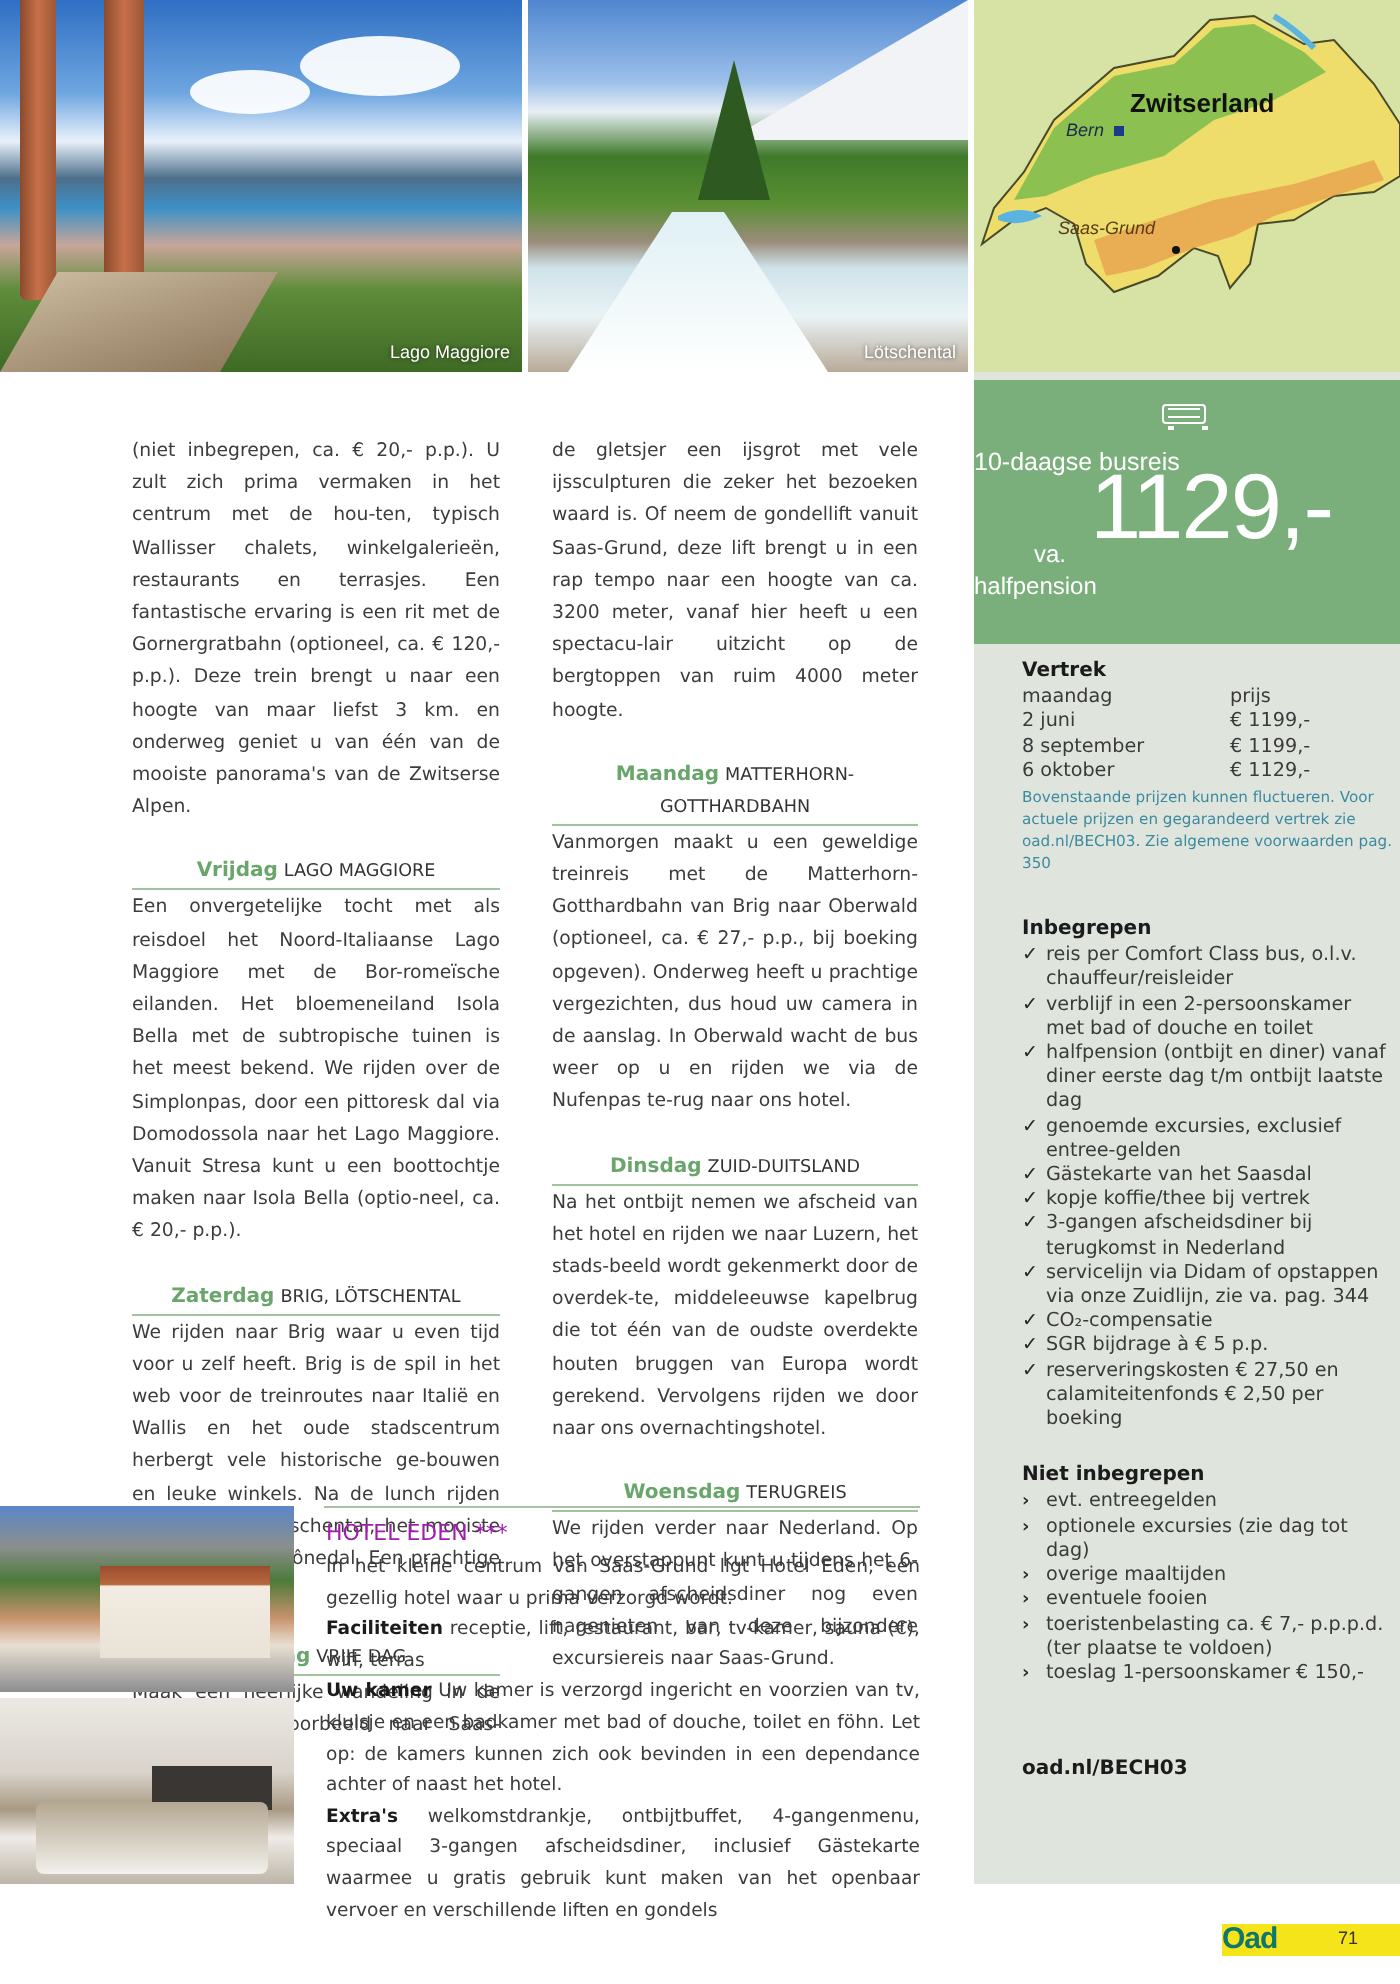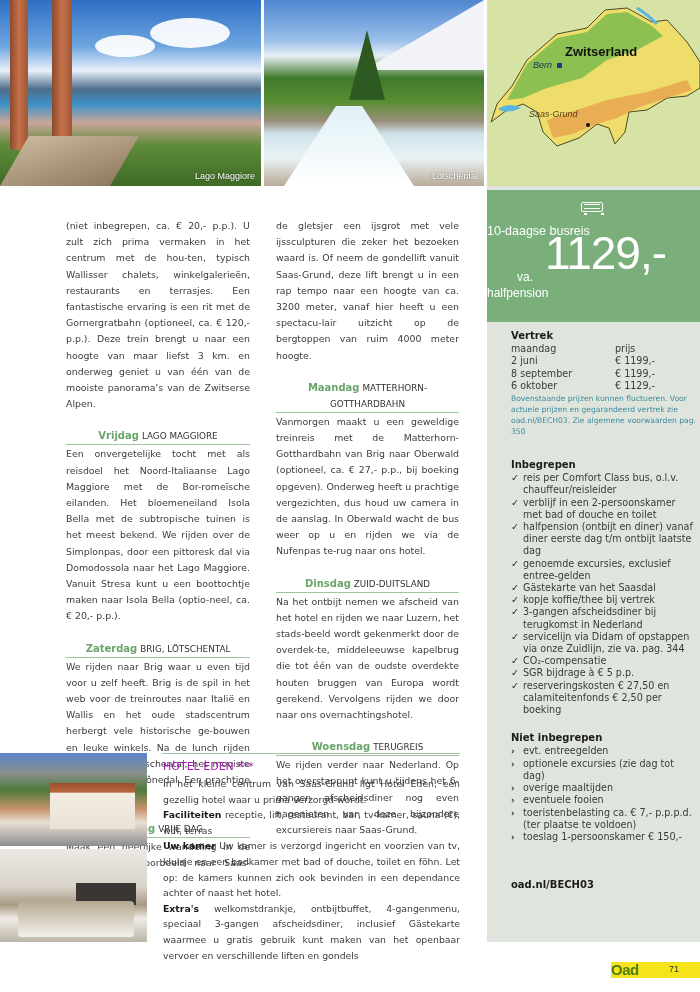--- a/index.html
+++ b/index.html
@@ -74,21 +74,21 @@
     background: linear-gradient(180deg, #ece9e4 0%, #d9d3cb 40%, #a89a83 60%, #efebe6 75%, #bdb5a8 100%); }
   .hotel-photo-bottom .bed { position: absolute; left: 18px; top: 52px; width: 116px; height: 36px; background: linear-gradient(180deg,#b4a892,#f3f1ec); border-radius: 4px; }
   .hotel-photo-bottom .headboard { position: absolute; left: 76px; top: 34px; width: 60px; height: 22px; background: #3a3634; }
   .hotel-divider { position: absolute; left: 162px; top: 753px; width: 298px; border-top: 1px solid #a6c2a6; }
   .hotel-block { position: absolute; left: 163px; top: 758px; width: 297px; font-family: "DejaVu Sans", sans-serif; font-size: 9.3px; line-height: 15.6px; color: #3c3c3c; text-align: justify; }
   .hotel-title { font-size: 11px; color: #a21caf; line-height: 18px; }
   .hotel-block b { color: #1b1b1b; }
 
   
   .footer-logo { position: absolute; left: 611px; top: 962px; width: 89px; height: 16px; background: #f6e41a; }
-  .footer-brand { position: absolute; left: 0; top: -1px; font-size: 15px; font-weight: bold; color: #4d7c0f; letter-spacing: -0.5px; }
+  .footer-brand { position: absolute; left: 0; top: -1px; font-size: 15px; font-weight: bold; color: #0f766e; letter-spacing: -0.5px; }
   .footer-page { position: absolute; left: 58px; top: 2px; font-size: 9px; color: #333; }
 </style>
 </head>
 <body>
 
 <div class="photo photo-lago">
   <div class="cloud" style="left:150px;top:18px;width:80px;height:30px;"></div>
   <div class="cloud" style="left:95px;top:35px;width:60px;height:22px;"></div>
   <div class="arch a1"></div>
   <div class="arch a2"></div>

